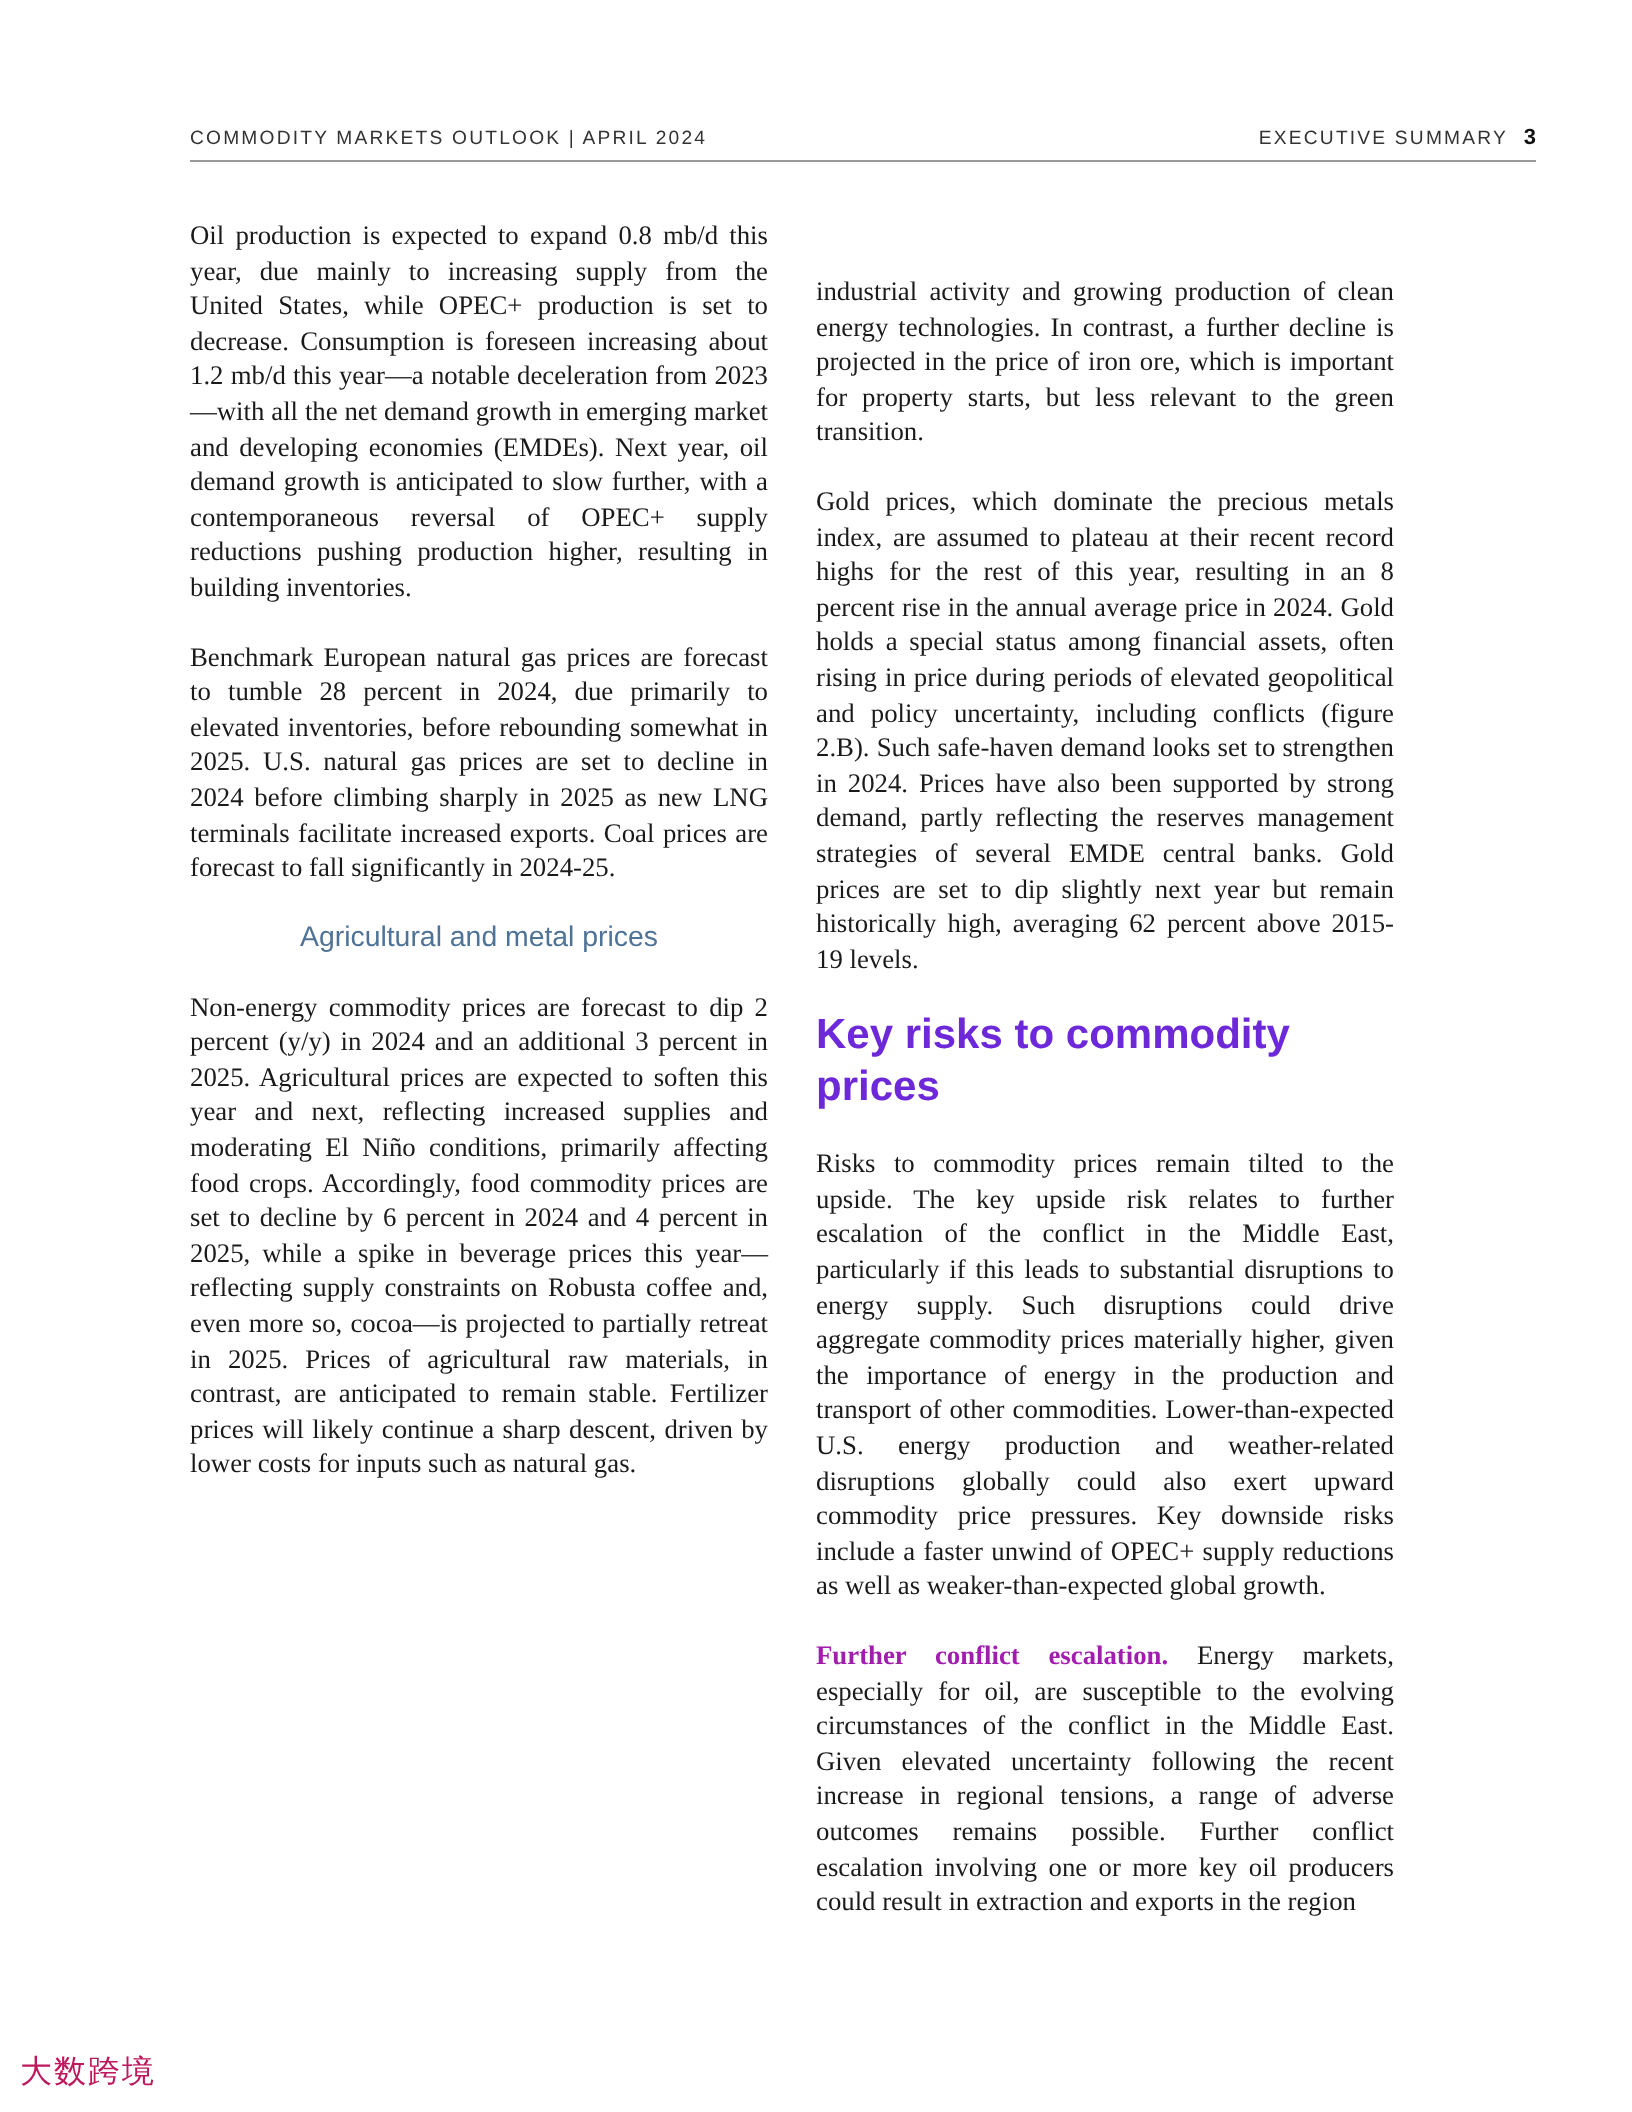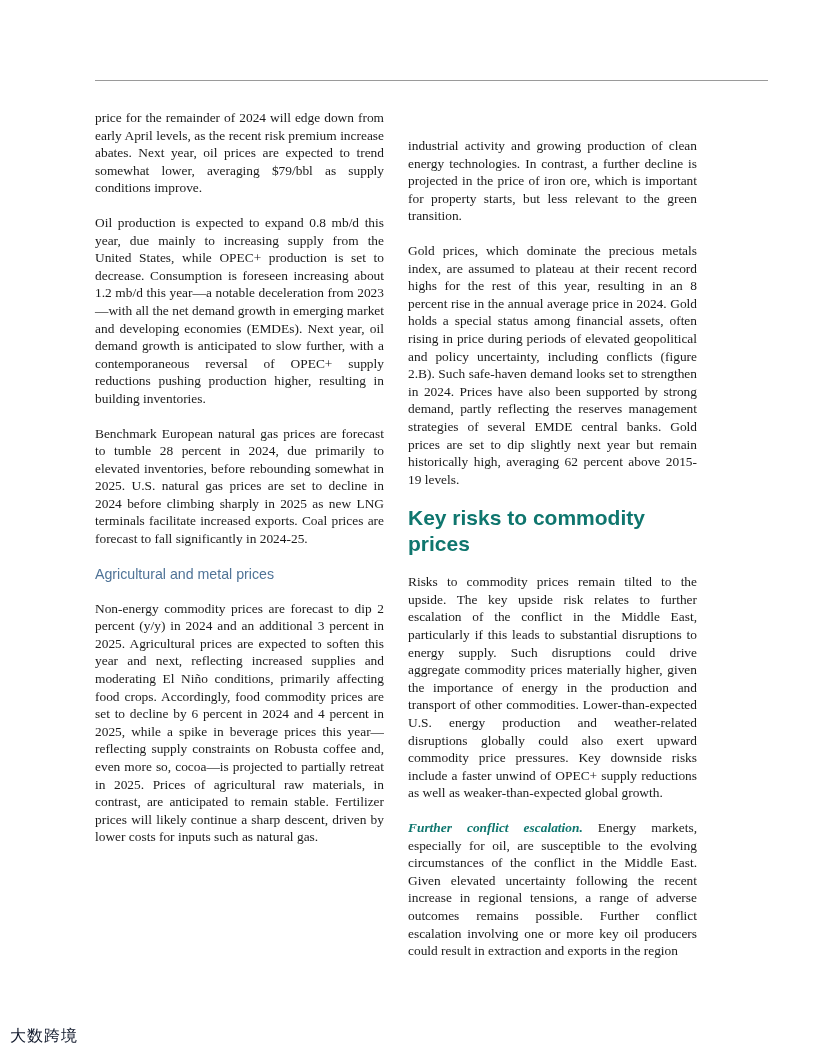--- a/index.html
+++ b/index.html
@@ -18,42 +18,46 @@
   .col.left { left: 95px; }
   .col.right { left: 408px; margin-top: 28px; }
 
   p.body {
     margin: 0 0 17px 0;
     font-family: "Liberation Serif", serif; font-size: 13.4px; line-height: 17.6px; color: #1a1a1a;
     text-align: justify; hyphens: manual;
   }
   h3.sub {
     margin: 0 0 17px 0; font-family: "Liberation Sans", sans-serif; font-weight: normal;
-    font-size: 14.2px; line-height: 18px; color: #4f7397;
+    font-size: 14.2px; line-height: 18px; color: #4f7397; text-align: center;
   }
   h2.section {
     margin: 8px 0 16px 0; font-family: "Liberation Sans", sans-serif; font-weight: bold;
-    font-size: 21px; line-height: 26px; color: #0f766e;
+    font-size: 21px; line-height: 26px; color: #6d28d9;
   }
-  b.lead { font-weight: bold; color: #0f766e; font-style: italic; }
+  b.lead { font-weight: bold; color: #a21caf; }
 
   .watermark {
     position: absolute; left: 10px; top: 1026px; font-family: "DejaVu Sans", sans-serif;
-    font-size: 16px; color: #0f172a; letter-spacing: 1px;
+    font-size: 16px; color: #be185d; letter-spacing: 1px;
   }
 </style>
 </head>
 <body>
 
 <div class="page">
 
+  <div class="header">
+    <span class="left">COMMODITY MARKETS OUTLOOK | APRIL 2024</span>
+    <span class="right">EXECUTIVE SUMMARY</span>
+    <span class="pnum">3</span>
+  </div>
   <div class="rule"></div>
 
   <div class="col left">
-    <p class="body">price for the remainder of 2024 will edge down from early April levels, as the recent risk premium increase abates. Next year, oil prices are expected to trend somewhat lower, averaging $79/bbl as supply conditions improve.</p>
     <p class="body">Oil production is expected to expand 0.8 mb/d this year, due mainly to increasing supply from the United States, while OPEC+ production is set to decrease. Consumption is foreseen increasing about 1.2 mb/d this year—a notable deceleration from 2023—with all the net demand growth in emerging market and developing economies (EMDEs). Next year, oil demand growth is anticipated to slow further, with a contempora­neous reversal of OPEC+ supply reductions pushing production higher, resulting in building inventories.</p>
     <p class="body">Benchmark European natural gas prices are forecast to tumble 28 percent in 2024, due primarily to elevated inventories, before rebound­ing somewhat in 2025. U.S. natural gas prices are set to decline in 2024 before climbing sharply in 2025 as new LNG terminals facilitate increased exports. Coal prices are forecast to fall significantly in 2024-25.</p>
     <h3 class="sub">Agricultural and metal prices</h3>
     <p class="body">Non-energy commodity prices are forecast to dip 2 percent (y/y) in 2024 and an additional 3 percent in 2025. Agricultural prices are expected to soften this year and next, reflecting increased supplies and moderating El Niño conditions, primarily affecting food crops. Accordingly, food commodity prices are set to decline by 6 percent in 2024 and 4 percent in 2025, while a spike in beverage prices this year—reflecting supply constraints on Robusta coffee and, even more so, cocoa—is projected to partially retreat in 2025. Prices of agricultural raw materials, in contrast, are anticipated to remain stable. Fertilizer prices will likely continue a sharp descent, driven by lower costs for inputs such as natural gas.</p>
   </div>
 
   <div class="col right">
     <p class="body">industrial activity and growing production of clean energy technologies. In contrast, a further decline is projected in the price of iron ore, which is important for property starts, but less relevant to the green transition.</p>
     <p class="body">Gold prices, which dominate the precious metals index, are assumed to plateau at their recent record highs for the rest of this year, resulting in an 8 percent rise in the annual average price in 2024. Gold holds a special status among financial assets, often rising in price during periods of elevated geopolitical and policy uncertainty, including conflicts (figure 2.B). Such safe-haven demand looks set to strengthen in 2024. Prices have also been supported by strong demand, partly reflecting the reserves management strategies of several EMDE central banks. Gold prices are set to dip slightly next year but remain historically high, averaging 62 percent above 2015-19 levels.</p>
     <h2 class="section">Key risks to commodity prices</h2>

